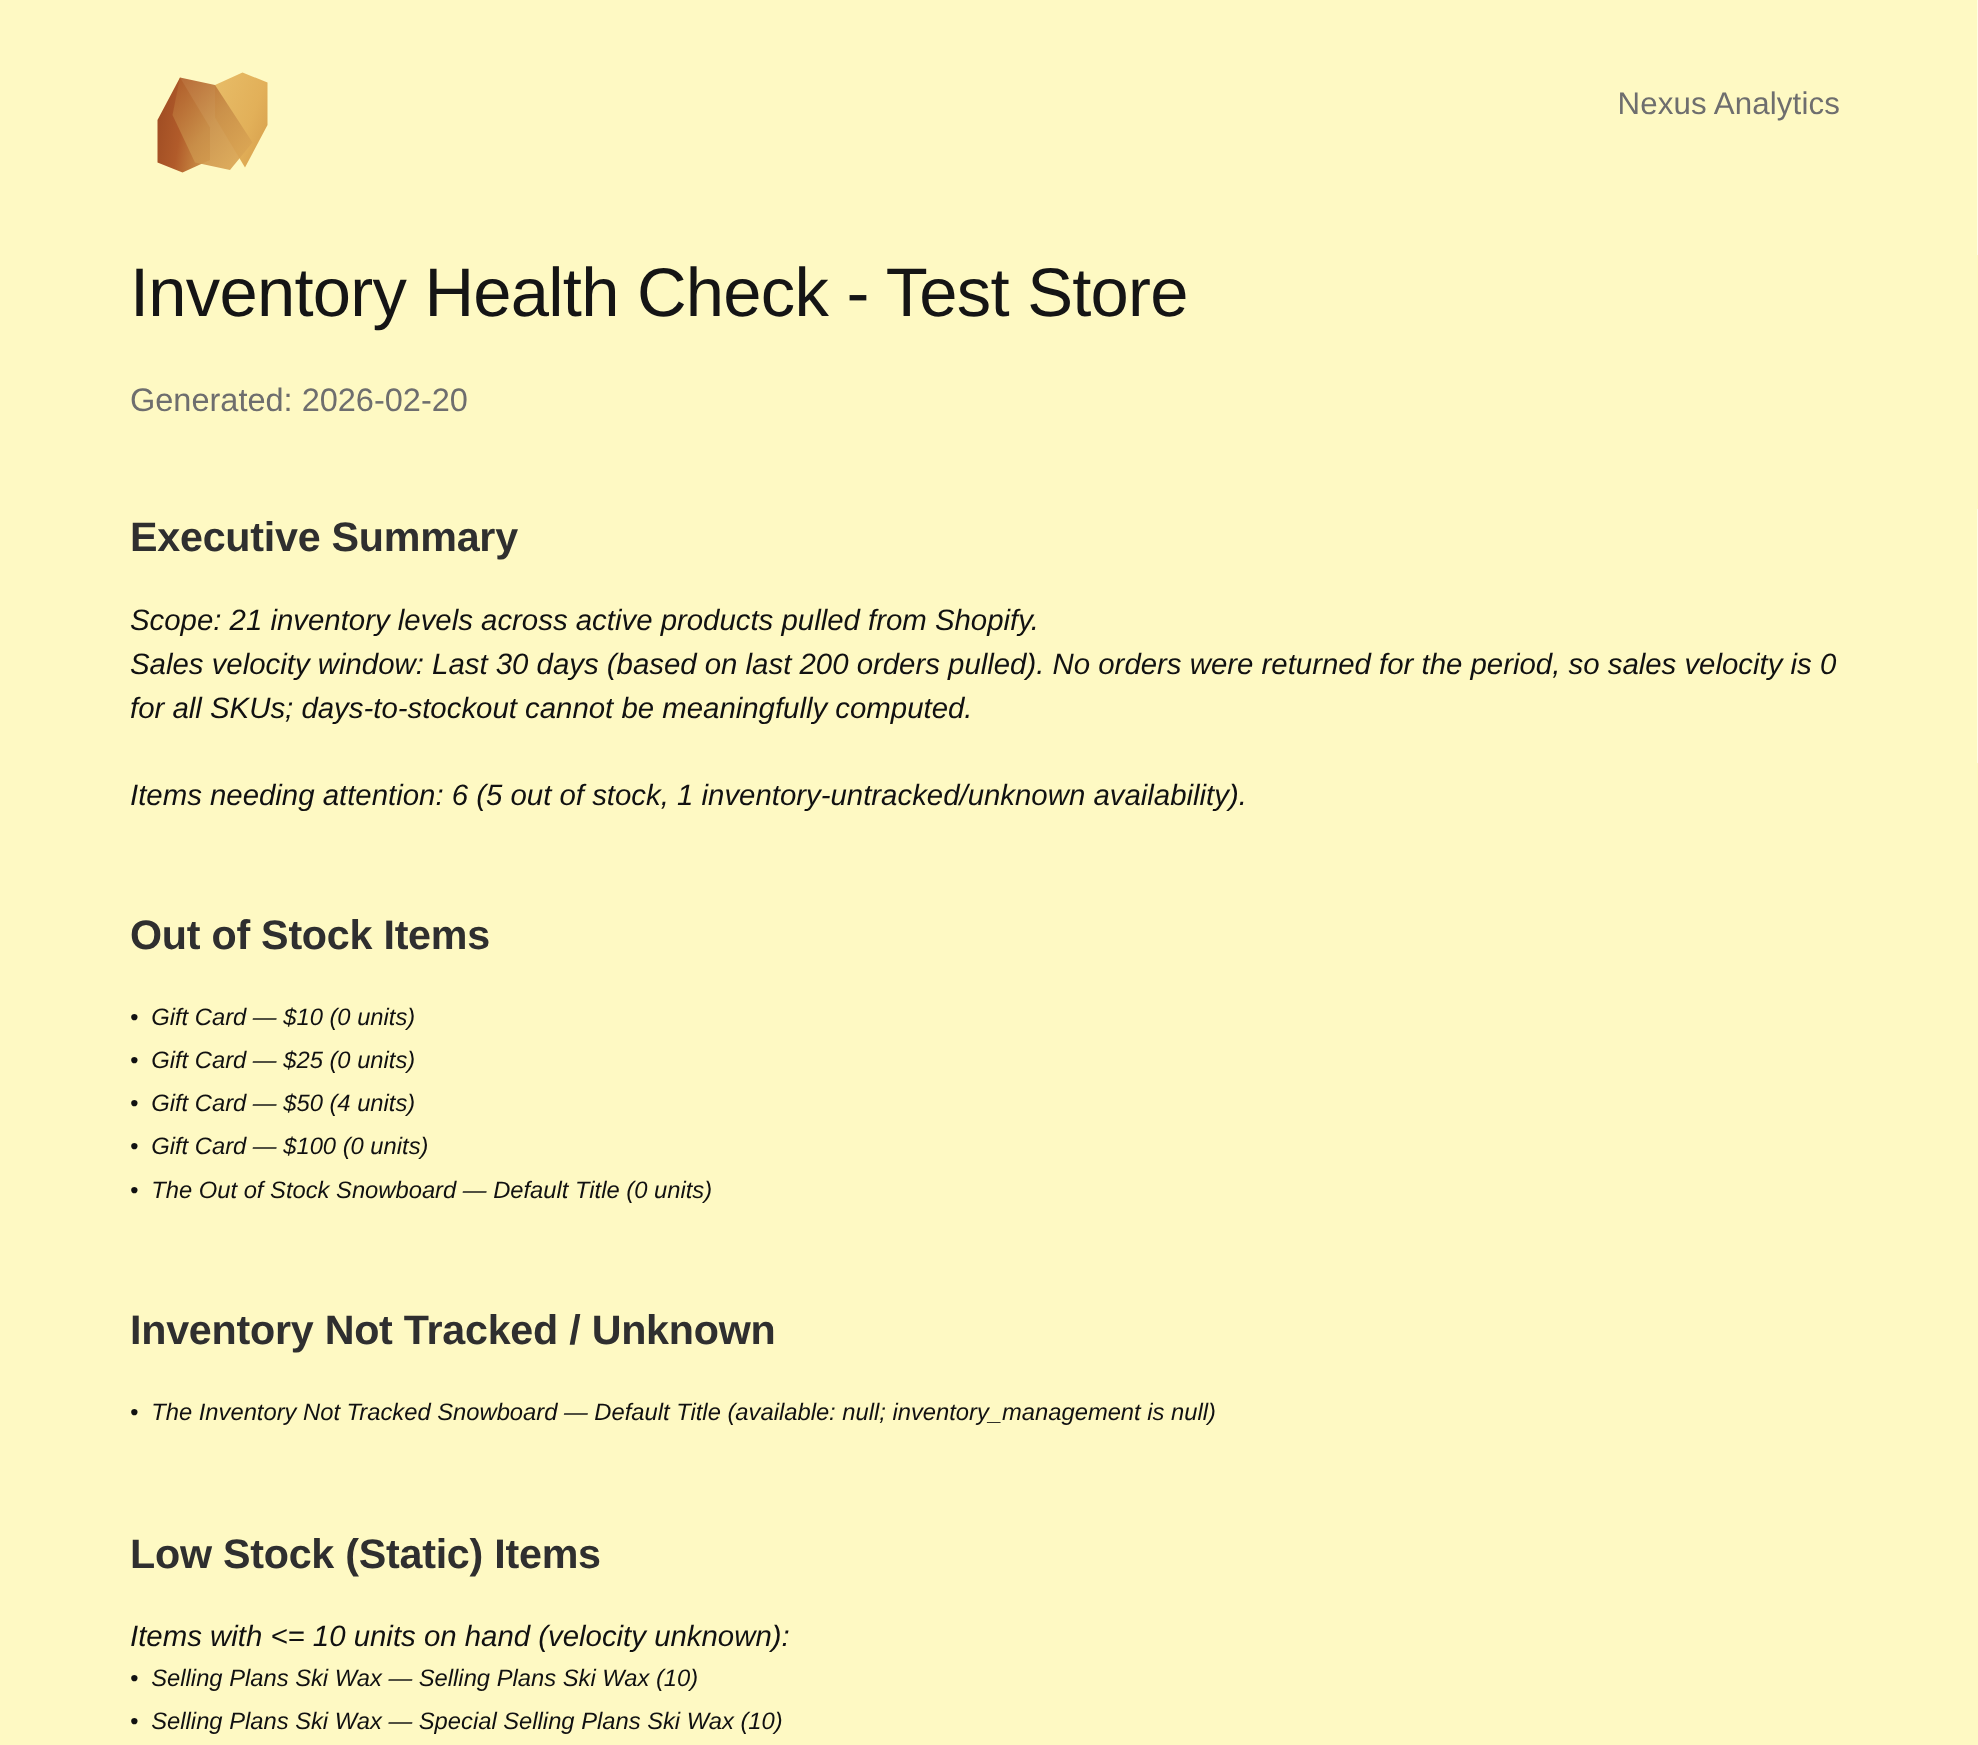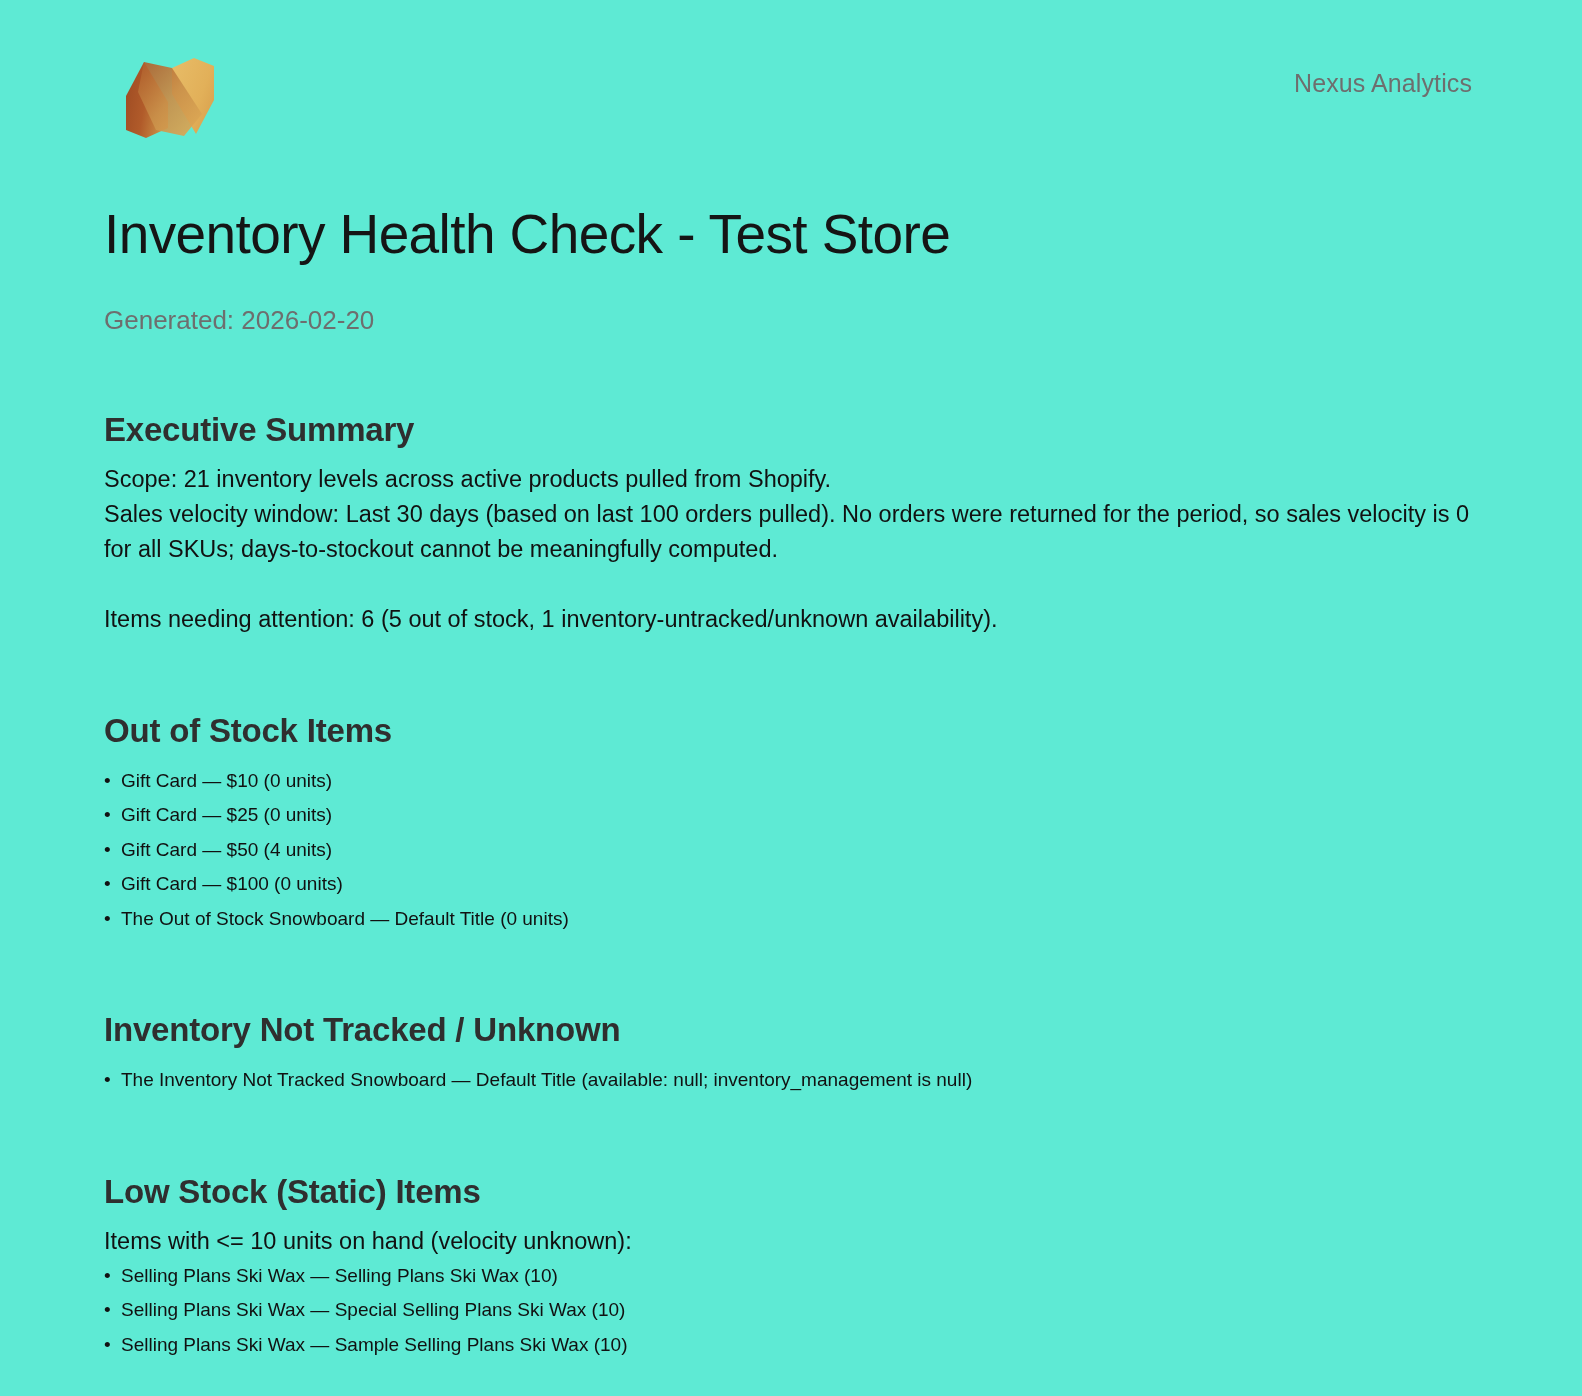--- a/index.html
+++ b/index.html
@@ -16,21 +16,21 @@
     color: #111111;
     -webkit-font-smoothing: antialiased;
   }
 
   .page {
     position: relative;
     width: 1582px;
     height: 1396px;
     box-sizing: border-box;
     padding: 0 110px 0 104px;
-    background: #5eead4;
+    background: #fef9c3;
   }
 
   
   .doc-header {
     position: relative;
     height: 152px;
     display: flex;
     align-items: flex-start;
     justify-content: space-between;
   }
@@ -73,21 +73,21 @@
   
   .section { margin-top: 74px; }
   .section-title {
     font-size: 33px;
     line-height: 1.2;
     font-weight: bold;
     color: #2f2f2f;
     letter-spacing: -0.2px;
     margin: 0;
   }
-  .section-body { margin-top: 13px; }
+  .section-body { margin-top: 30px; font-style: italic; }
 
   .para {
     font-size: 23.5px;
     line-height: 35px;
     color: #111111;
     margin: 0;
   }
   .para + .para { margin-top: 0; }
   .para.spaced { margin-top: 35px; }
 
@@ -157,21 +157,21 @@
     <div class="brand-name">Nexus Analytics</div>
   </div>
 
   <h1 class="doc-title">Inventory Health Check - Test Store</h1>
   <div class="doc-generated">Generated: 2026-02-20</div>
 
   <div class="section">
     <h2 class="section-title">Executive Summary</h2>
     <div class="section-body">
       <p class="para">Scope: 21 inventory levels across active products pulled from Shopify.</p>
-      <p class="para">Sales velocity window: Last 30 days (based on last 100 orders pulled). No orders were returned for the period, so sales velocity is 0 for all SKUs; days-to-stockout cannot be meaningfully computed.</p>
+      <p class="para">Sales velocity window: Last 30 days (based on last 200 orders pulled). No orders were returned for the period, so sales velocity is 0 for all SKUs; days-to-stockout cannot be meaningfully computed.</p>
       <p class="para spaced">Items needing attention: 6 (5 out of stock, 1 inventory-untracked/unknown availability).</p>
     </div>
   </div>
 
   <div class="section">
     <h2 class="section-title">Out of Stock Items</h2>
     <div class="section-body">
       <ul class="bullet-list">
         <li>Gift Card — $10 (0 units)</li>
         <li>Gift Card — $25 (0 units)</li>

